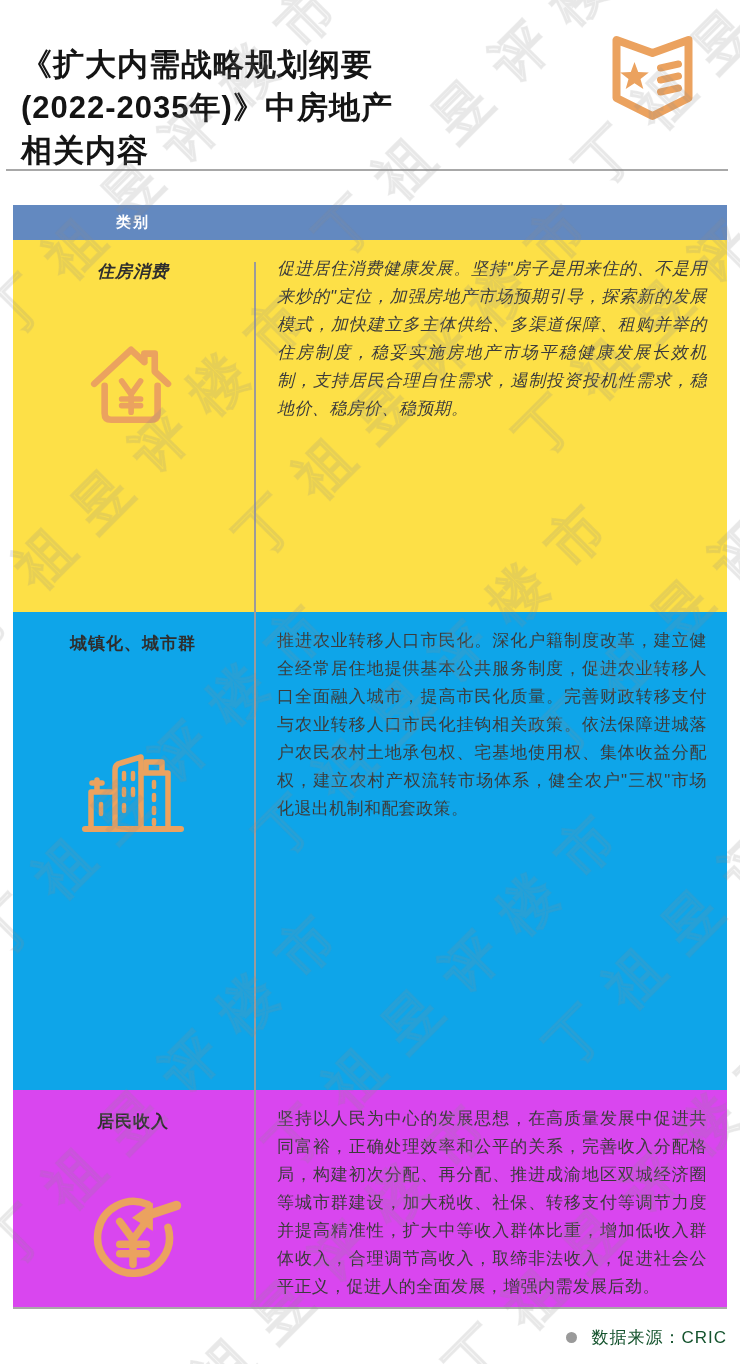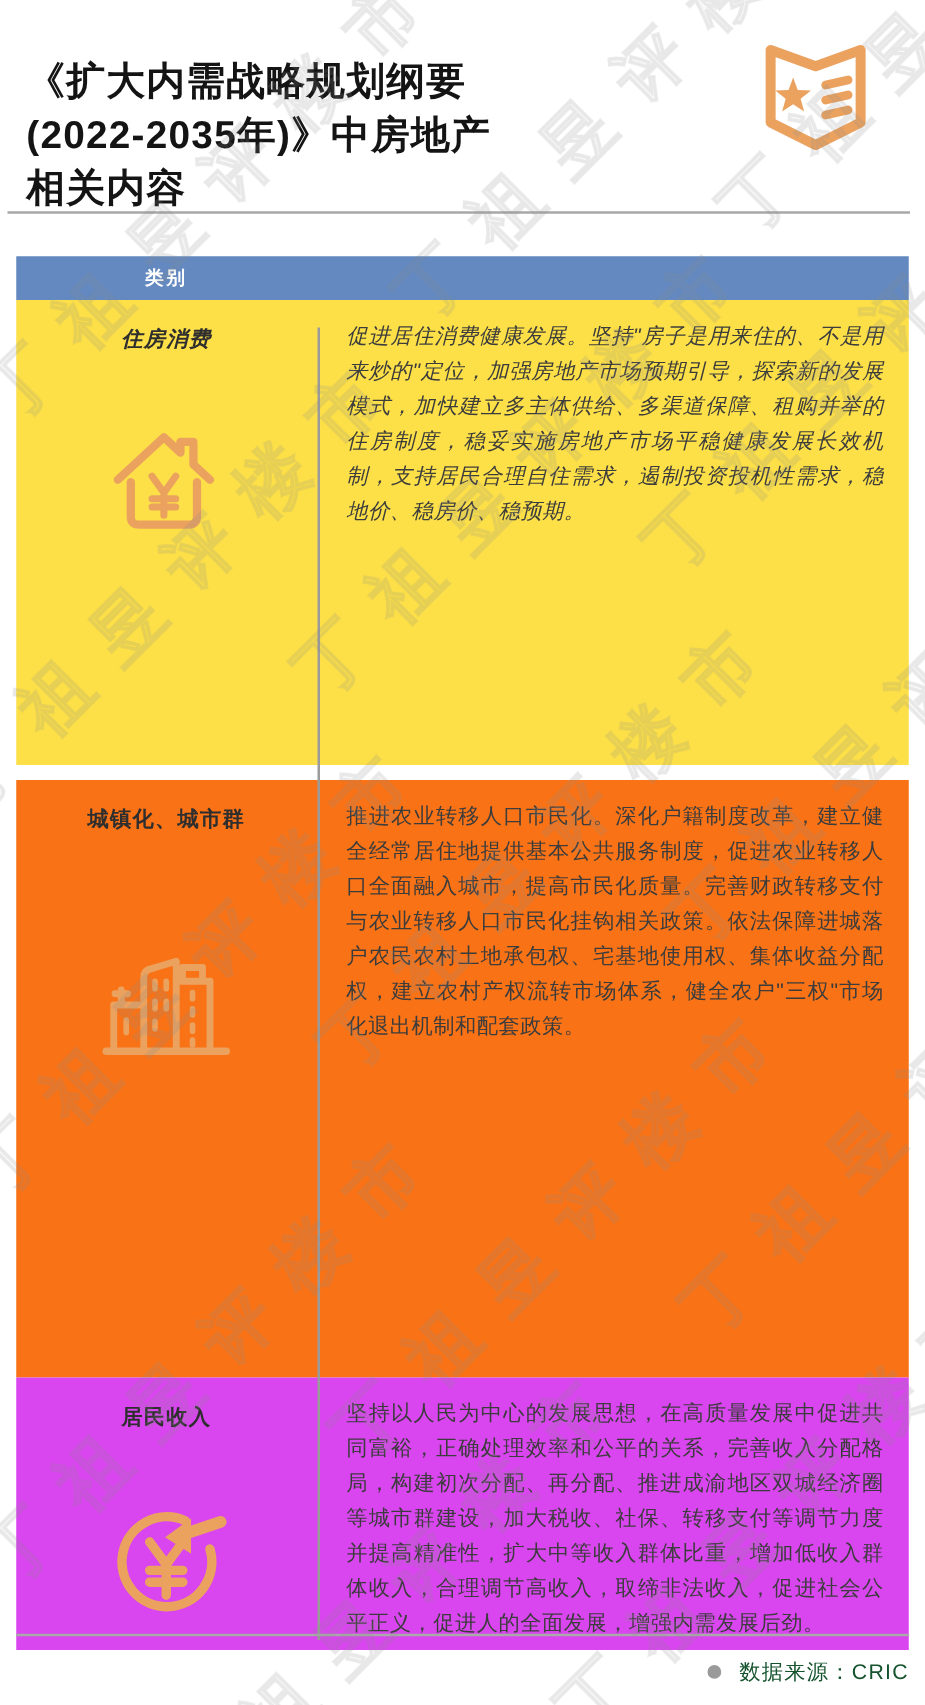--- a/index.html
+++ b/index.html
@@ -34,21 +34,21 @@
          font-size:15px;font-weight:700;letter-spacing:2px;}
   .th{display:flex;align-items:center;justify-content:center;}
   .th-cat{width:240px;}
   .th-con{flex:1;}
 
   .rows{position:relative;}
   .vdivider{position:absolute;left:241px;top:22px;bottom:8px;width:2px;background:#9b9b9b;}
 
   .row{display:flex;}
   .row-1{min-height:372px;background:#fde047;font-style:italic;}
-  .row-2{min-height:478px;background:#f97316;margin-top:12px;}
+  .row-2{min-height:478px;background:#0ea5e9;}
   .row-3{min-height:218px;background:#d946ef;}
 
   .cat-cell{width:240px;display:flex;flex-direction:column;align-items:center;box-sizing:border-box;padding-top:20px;}
   .cat-label{font-size:17px;font-weight:600;color:#2e2e2e;letter-spacing:1px;line-height:24px;}
   .cat-icon{display:block;}
   .row-1 .cat-icon{margin-top:48px;}
   .row-2 .cat-icon{margin-top:80px;}
   .row-3 .cat-icon{margin-top:46px;}
 
   .con-cell{flex:1;box-sizing:border-box;padding:15px 20px 0 24px;

